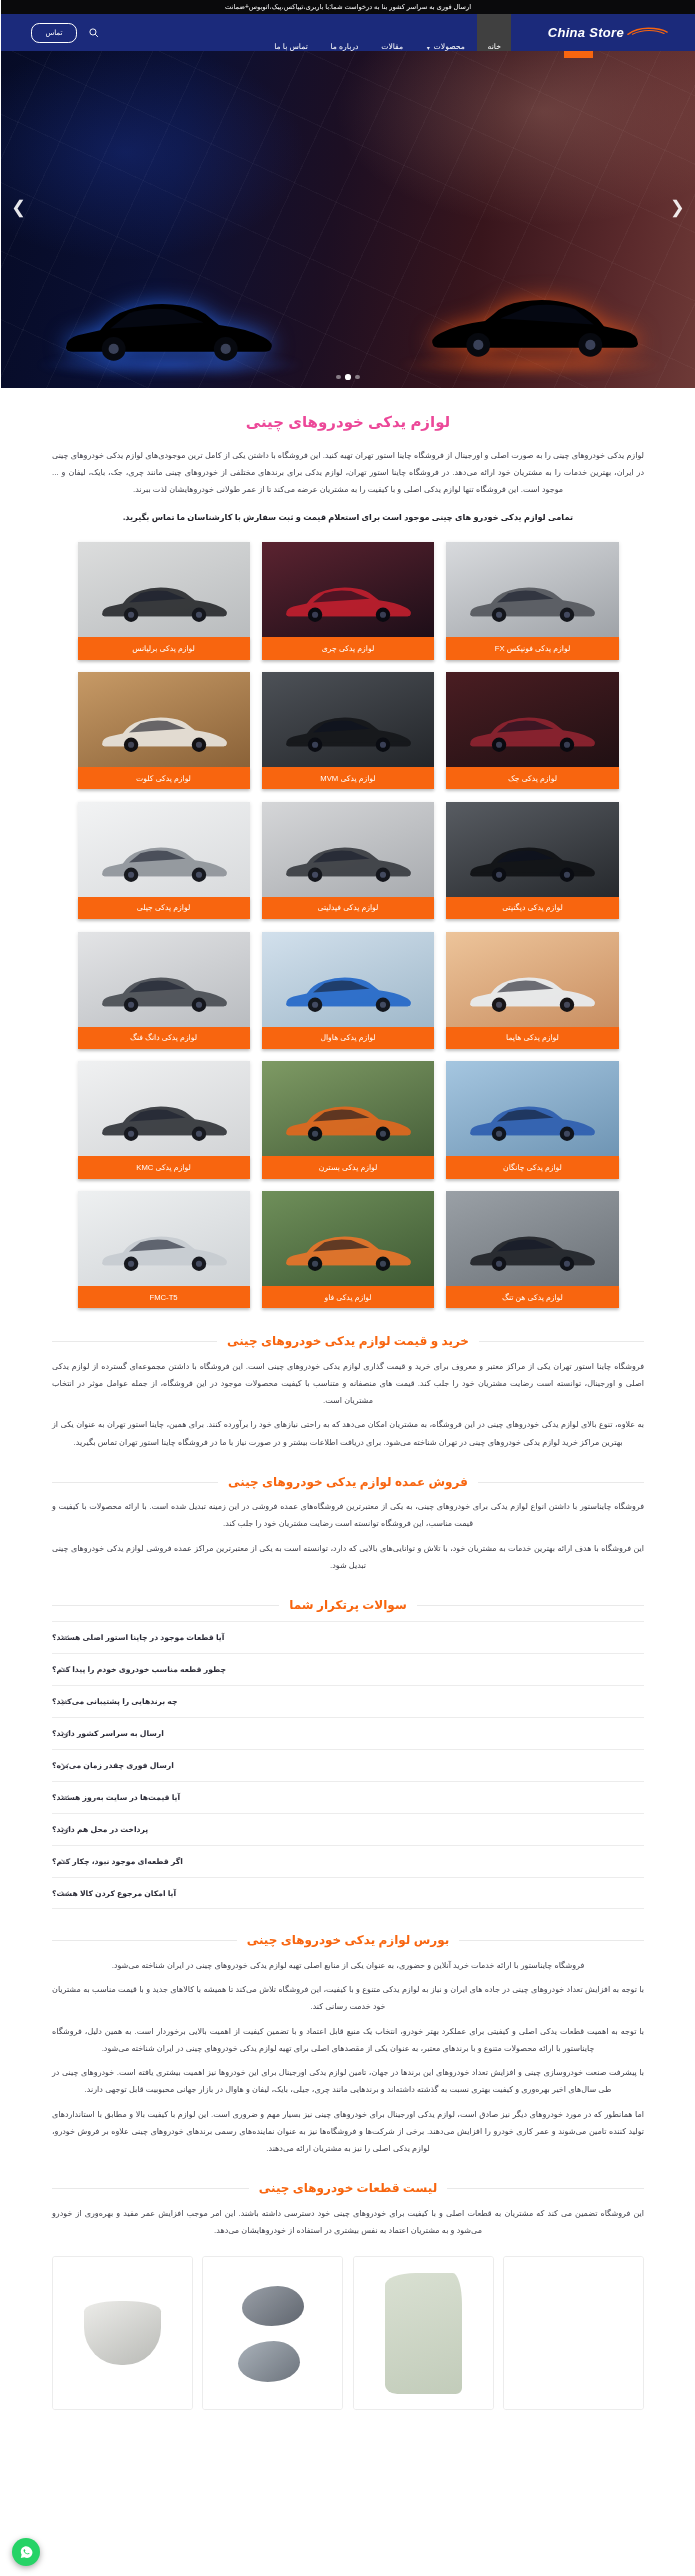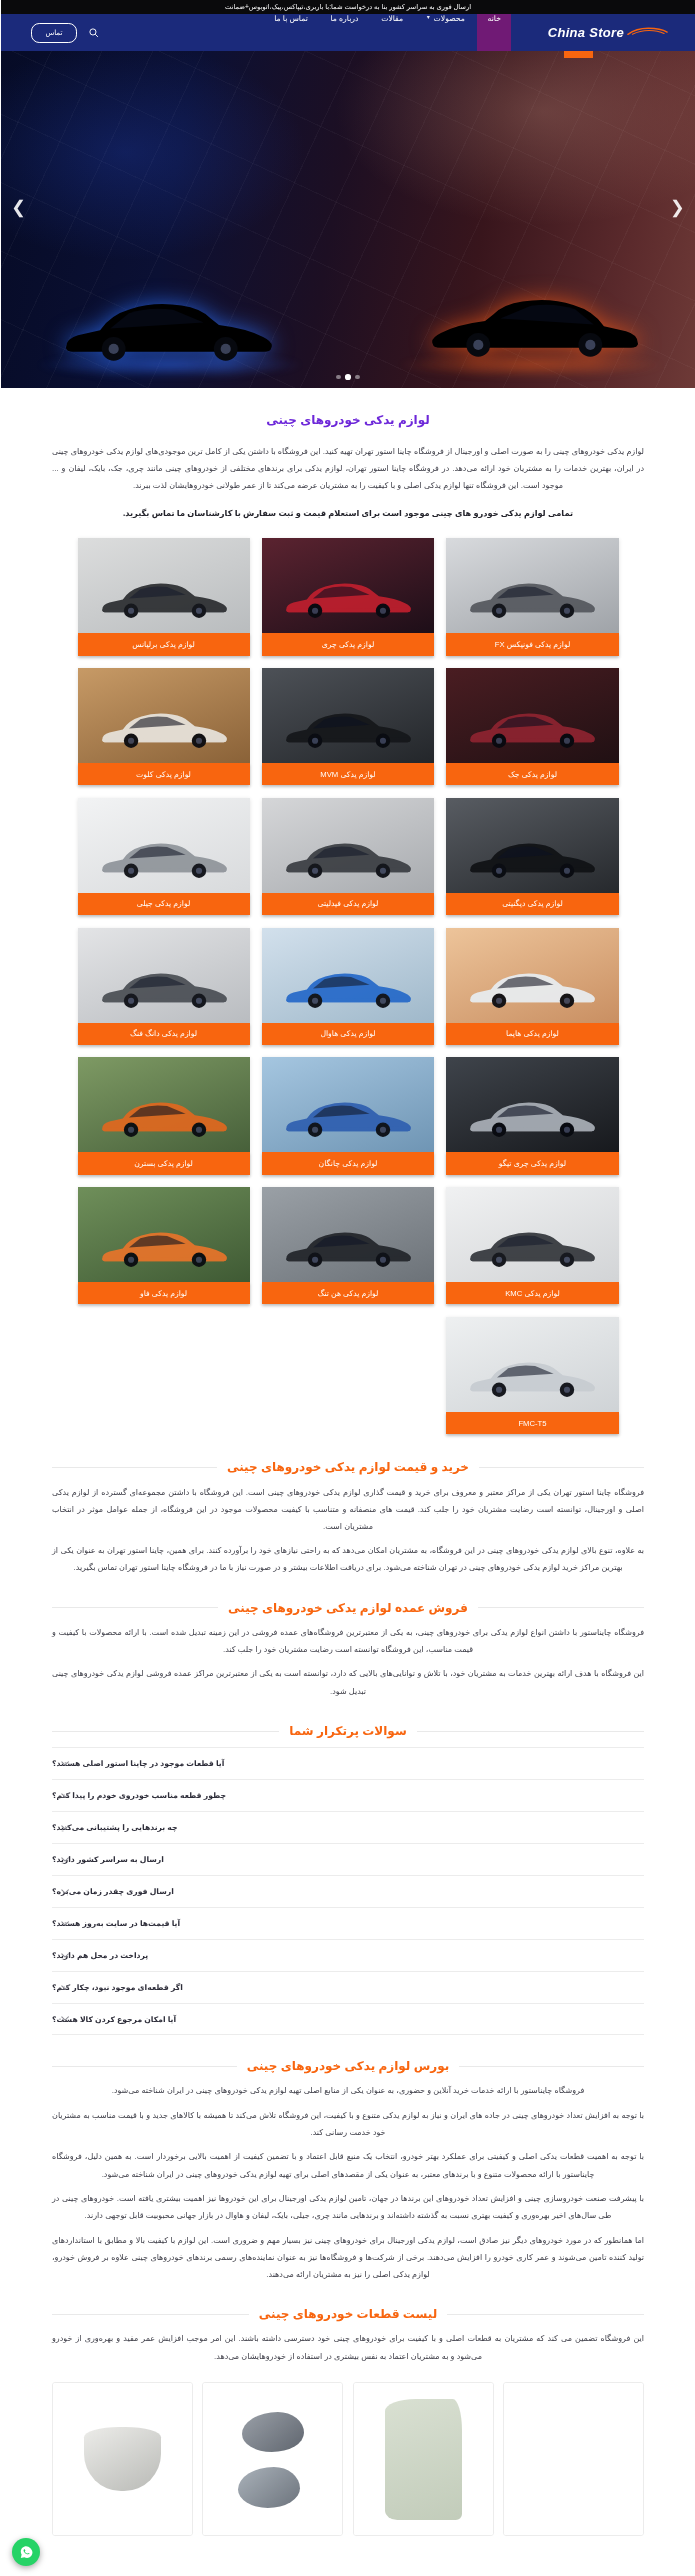--- a/index.html
+++ b/index.html
@@ -5,22 +5,22 @@
   *{box-sizing:border-box;margin:0;padding:0}
   body{font-family:"Liberation Sans","DejaVu Sans",sans-serif;background:#fff;color:#333;direction:rtl;width:696px}
   
   .topbar{background:#0a0a0c;color:#fff;text-align:center;font-size:6.7px;padding:3.1px 0;letter-spacing:0.1px}
   
   .navbar{background:#1b2a7b;height:37px;display:flex;align-items:center;padding:0 25px 0 31px;gap:17.5px}
   .logo{display:flex;color:#fff;line-height:1;margin-left:19px}
   .logo svg{width:47px;height:11.3px}
   .logo-text{font-size:13px;font-weight:bold;font-style:italic;letter-spacing:0.3px}
   .nav-list{display:flex;align-items:stretch;height:37px;gap:2.1px;flex:1}
-  .nav-item{display:flex;align-items:flex-start;gap:2.6px;color:#fff;font-size:7.7px;padding:0 10.3px;cursor:pointer}
-  .nav-item.active{background:#701a75}
+  .nav-item{display:flex;align-items:flex-end;gap:2.6px;color:#fff;font-size:7.7px;padding:0 10.3px;cursor:pointer}
+  .nav-item.active{background:#404040}
   .caret{font-size:5.2px;opacity:.9}
   .nav-actions{display:flex;align-items:center;gap:11.3px}
   .search-btn{background:none;border:none;cursor:pointer;display:flex}
   .contact-pill{background:transparent;border:0.8px solid #fff;color:#fff;border-radius:8.2px;padding:4.6px 13.4px;font-size:7.2px;cursor:pointer;font-family:inherit}
   
   .hero{position:relative;height:337px;overflow:hidden;
     background:linear-gradient(100deg,#060b26 0%,#0b1034 26%,#1d0f23 48%,#38151c 68%,#5b2a2c 88%,#6e3a37 100%)}
   .hero::before{content:"";position:absolute;inset:0;
     background:repeating-linear-gradient(115deg,rgba(255,255,255,.035) 0 1px,transparent 1px 46px),
                repeating-linear-gradient(25deg,rgba(255,255,255,.03) 0 1px,transparent 1px 62px)}
@@ -32,21 +32,21 @@
   .wheel{fill:#07090f}.hub{fill:#3a4158}.glass{fill:rgba(8,14,30,.6)}
   .ground-glow{position:absolute;bottom:10.3px;height:26px;width:268px;border-radius:50%;filter:blur(3.1px);z-index:1}
   .glow-blue{left:36px;background:radial-gradient(closest-side,rgba(50,110,255,.5),transparent)}
   .glow-orange{right:31px;background:radial-gradient(closest-side,rgba(255,100,30,.45),transparent)}
   .hero-arrow{position:absolute;top:44%;z-index:4;color:rgba(255,255,255,.9);font-size:17.5px;background:none;border:none;cursor:pointer;line-height:1}
   .hero-arrow.prev{right:11.3px}.hero-arrow.next{left:11.3px}
   .dots{position:absolute;bottom:8.2px;left:50%;transform:translateX(-50%);display:flex;gap:4.6px;z-index:4;align-items:center}
   .dot{width:4.6px;height:4.6px;border-radius:50%;background:rgba(255,255,255,.45);cursor:pointer}
   .dot.active{background:#fff;width:5.7px;height:5.7px}
   
-  .page-title{color:#6d28d9;font-size:12px;font-weight:bold;text-align:center;margin:25px 0 15.5px}
+  .page-title{color:#ec4899;font-size:15px;font-weight:bold;text-align:center;margin:25px 0 15.5px}
   .container{max-width:592px;margin:0 auto}
   p.body{font-size:8px;line-height:2.15;color:#3c3c46;text-align:justify;text-align-last:center;margin:7.2px auto}
   .intro-highlight{font-size:8.2px;font-weight:bold;color:#24242c;text-align:center;margin:13.4px auto 20.6px}
   
   .cat-grid{display:grid;grid-template-columns:repeat(3,1fr);gap:12.4px;max-width:541px;margin:5.2px auto 26px}
   .cat-card{background:#fca5a5;box-shadow:0 1px 4.1px rgba(0,0,0,.12);cursor:pointer}
   .cat-img{height:95px;position:relative;overflow:hidden}
   .cat-img svg{position:absolute;bottom:4.1px;left:50%;transform:translateX(-50%);width:78%;height:64%;opacity:.92}
   .cat-label{background:#f8650f;color:#fff;text-align:center;padding:6.7px 3.1px;font-size:7.7px;box-shadow:0 1.5px 2.6px rgba(0,0,0,.18)}
   
@@ -248,28 +248,20 @@
   </div>
     <div class="cat-card">
     <div class="cat-img" style="background: linear-gradient(160deg, rgb(227, 228, 230), rgb(185, 188, 192));">
       <svg style="color: rgb(74, 78, 84);" viewBox="0 0 260.516 118.391" width="134" height="61">
           <use href="#car-shape" style="fill:#4a4e54"></use>
         </svg>
     </div>
     <div class="cat-label">لوازم یدکی دانگ فنگ</div>
   </div>
     <div class="cat-card">
-    <div class="cat-img" style="background: linear-gradient(160deg, rgb(63, 68, 75), rgb(23, 25, 29));">
-      <svg style="color: rgb(170, 176, 184);" viewBox="0 0 260.516 118.391" width="134" height="61">
-          <use href="#car-shape" style="fill:#aab0b8"></use>
-        </svg>
-    </div>
-    <div class="cat-label">لوازم یدکی چری تیگو</div>
-  </div>
-    <div class="cat-card">
     <div class="cat-img" style="background: linear-gradient(160deg, rgb(165, 198, 224), rgb(111, 149, 180));">
       <svg style="color: rgb(47, 95, 176);" viewBox="0 0 260.516 118.391" width="134" height="61">
           <use href="#car-shape" style="fill:#2f5fb0"></use>
         </svg>
     </div>
     <div class="cat-label">لوازم یدکی چانگان</div>
   </div>
     <div class="cat-card">
     <div class="cat-img" style="background: linear-gradient(160deg, rgb(126, 154, 100), rgb(71, 96, 58));">
       <svg style="color: rgb(224, 104, 31);" viewBox="0 0 260.516 118.391" width="134" height="61">

